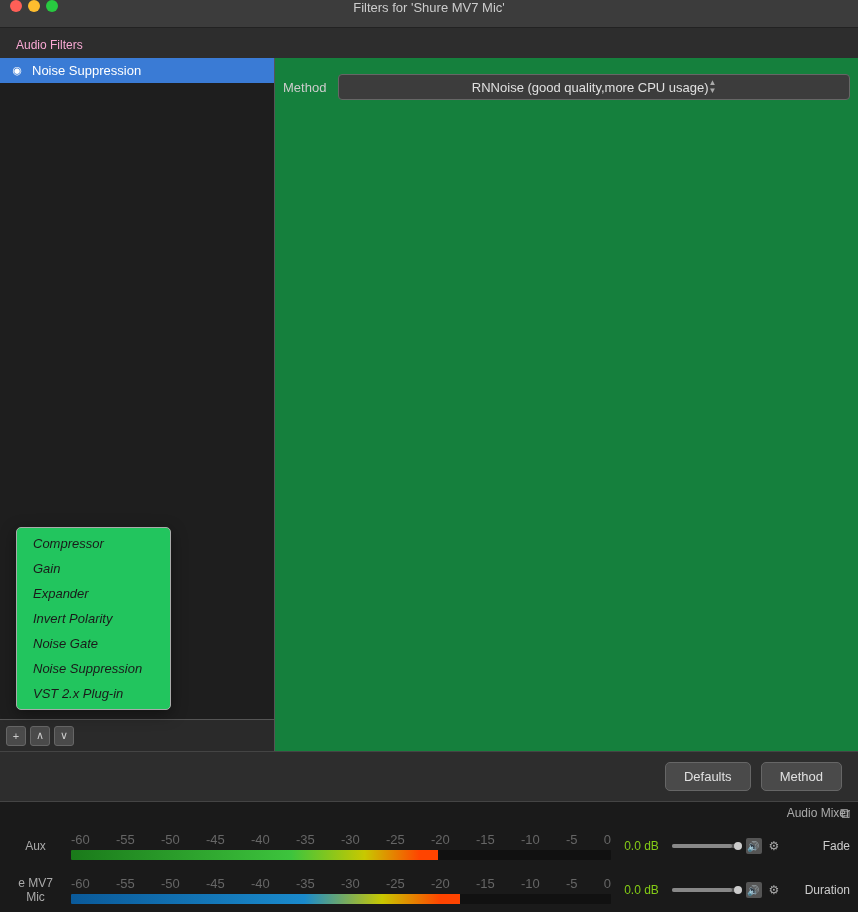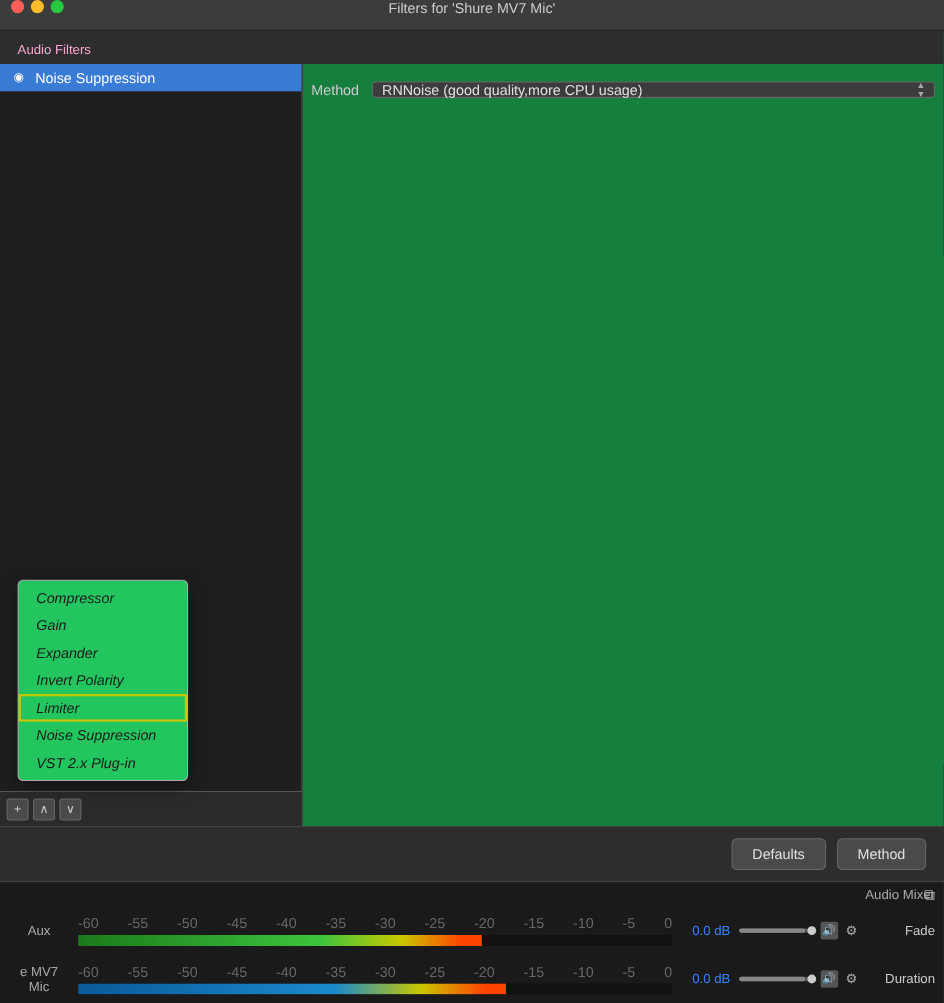--- a/index.html
+++ b/index.html
@@ -147,24 +147,24 @@
       color: #ccc;
     }
     .method-select {
       flex: 1;
       background: #3c3c3c;
       border: 1px solid #666;
       border-radius: 4px;
       color: #e0e0e0;
       padding: 4px 8px;
       font-size: 13px;
-      height: 15px;
-      display: flex;
-      align-items: center;
-      justify-content: space-between;
+      height: 26px;
+      display: flex;
+      align-items: center;
+      justify-content: center;
       cursor: pointer;
     }
     .method-select-arrows {
       display: flex;
       flex-direction: column;
       font-size: 8px;
       color: #aaa;
       line-height: 1;
     }
 
@@ -276,23 +276,23 @@
       width: 70%;
     }
     .meter-bar-blue {
       height: 100%;
       background: linear-gradient(to right, #0a5a9a, #1a8acc 60%, #c8c800 80%, #ff4400 95%);
       width: 75%;
     }
 
     .db-value {
       font-size: 12px;
-      color: #3b82f6;
+      color: #84cc16;
       width: 45px;
-      text-align: right;
+      text-align: center;
       flex-shrink: 0;
     }
 
     .channel-controls {
       display: flex;
       align-items: center;
       gap: 4px;
       flex-shrink: 0;
     }
 
@@ -484,16 +484,16 @@
     </div>
   </div>
 
 </div>
 
 <div class="context-menu">
   <div class="context-menu-item">Compressor</div>
   <div class="context-menu-item">Gain</div>
   <div class="context-menu-item">Expander</div>
   <div class="context-menu-item">Invert Polarity</div>
-  <div class="context-menu-item highlighted">Limiter</div>
+  <div class="context-menu-item">Noise Gate</div>
   <div class="context-menu-item">Noise Suppression</div>
   <div class="context-menu-item">VST 2.x Plug-in</div>
 </div>
 
 </body></html>

